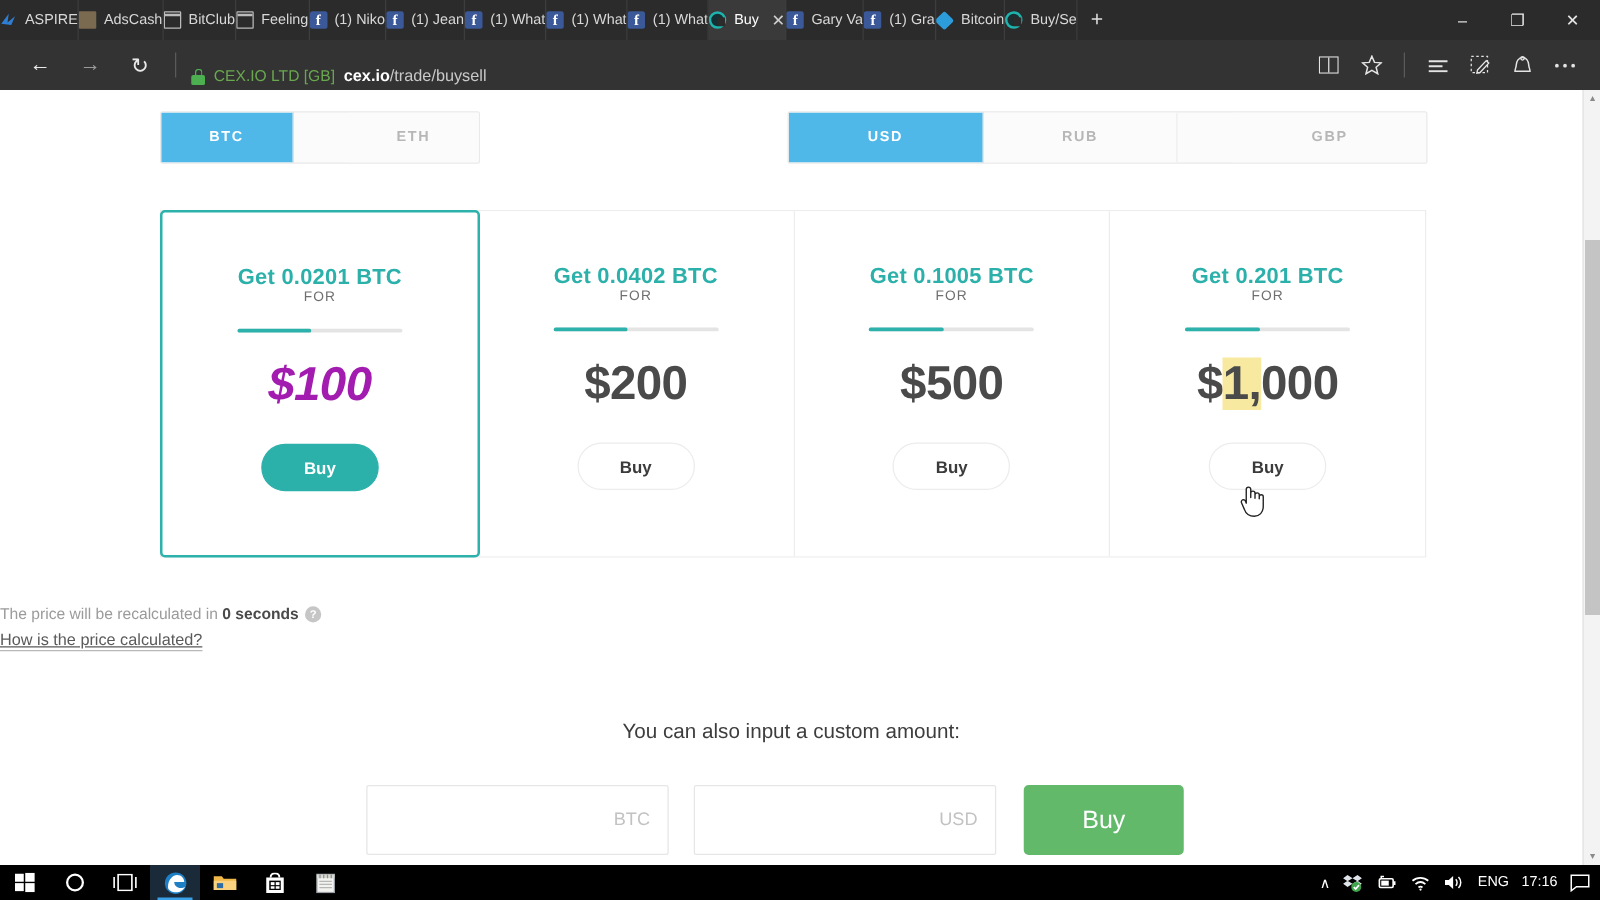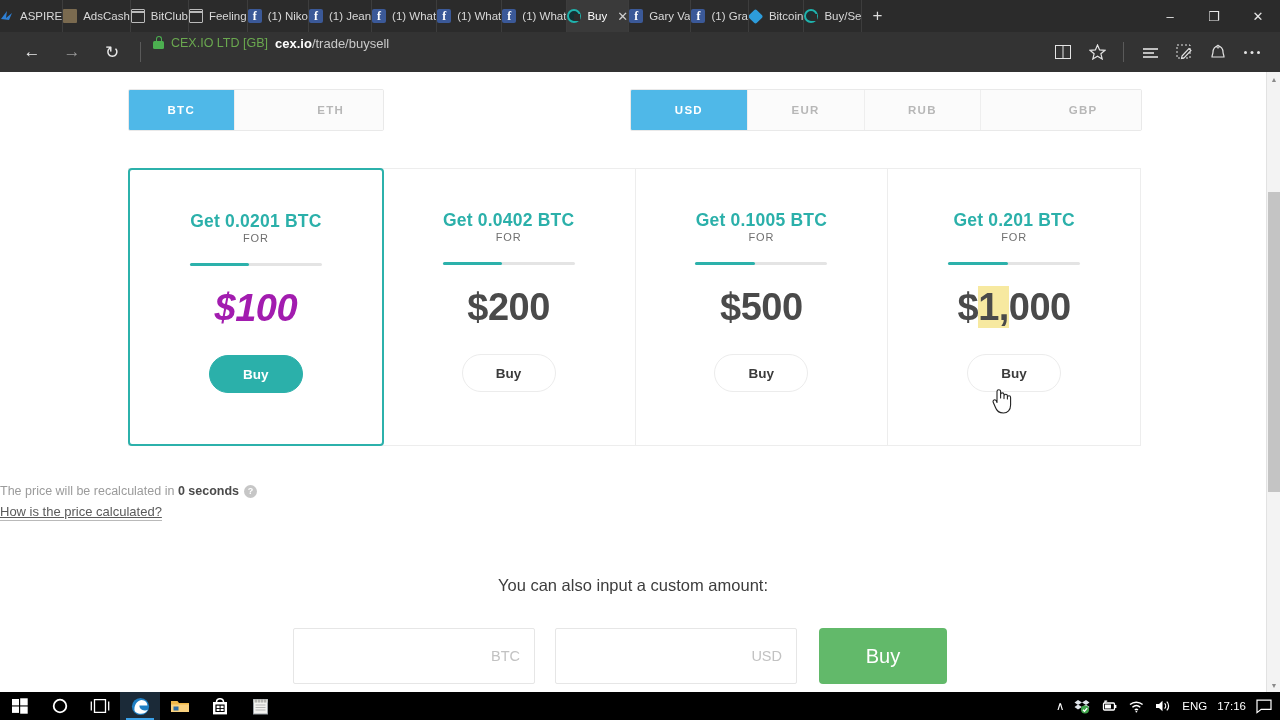--- a/index.html
+++ b/index.html
@@ -50,21 +50,21 @@
   .wc { width:44px; height:32px; display:flex; align-items:center; justify-content:center; color:#e6e6e6; font-size:13px; }
 
   .toolbar {
     position:absolute; left:0; top:32px; width:1280px; height:40px;
     background:#333333; display:flex; align-items:center; padding:0 12px;
   }
   .navbtn { width:40px; height:32px; display:flex; align-items:center; justify-content:center;
             color:#e9e9e9; font-size:17px; }
   .navbtn.dim { color:#9a9a9a; }
   .divider-v { width:1px; height:20px; background:#5a5a5a; margin:0 8px; }
-  .urlwrap { display:flex; align-items:flex-start; gap:7px; flex:1; height:32px; padding-left:4px; }
+  .urlwrap { display:flex; align-items:flex-end; gap:7px; flex:1; height:32px; padding-left:4px; }
   .lock { width:11px; height:13px; position:relative; flex:0 0 11px; }
   .lock .body { position:absolute; bottom:0; left:0; width:11px; height:8px; background:#4caf50; border-radius:1.5px; }
   .lock .shackle { position:absolute; top:0; left:2.5px; width:6px; height:6px;
                    border:1.7px solid #4caf50; border-bottom:none; border-radius:3px 3px 0 0; }
   .org { color:#6aa84f; font-size:12.5px; }
   .url { font-size:13px; color:#c9c9c9; }
   .url b { color:#ffffff; font-weight:bold; }
   .tbicons { display:flex; align-items:center; gap:2px; }
   .tbi { width:32px; height:32px; display:flex; align-items:center; justify-content:center;
          color:#e4e4e4; font-size:15px; }
@@ -304,21 +304,20 @@
   <div class="viewport">
     <div class="page">
 
       <div class="sel-row">
         <div class="seg seg-crypto" id="crypto-host">
             <div class="seg-item active">BTC</div>
             <div class="seg-item">ETH</div>
           </div>
         <div class="seg seg-fiat" id="fiat-host">
             <div class="seg-item active">USD</div>
-            <div class="seg-item">EUR</div>
             <div class="seg-item">RUB</div>
             <div class="seg-item">GBP</div>
           </div>
       </div>
 
       <div class="cards" id="cards-host">
           <div class="card selected">
             <div class="card-get">Get 0.0201 BTC</div>
             <div class="card-for">FOR</div>
             <div class="bar">

